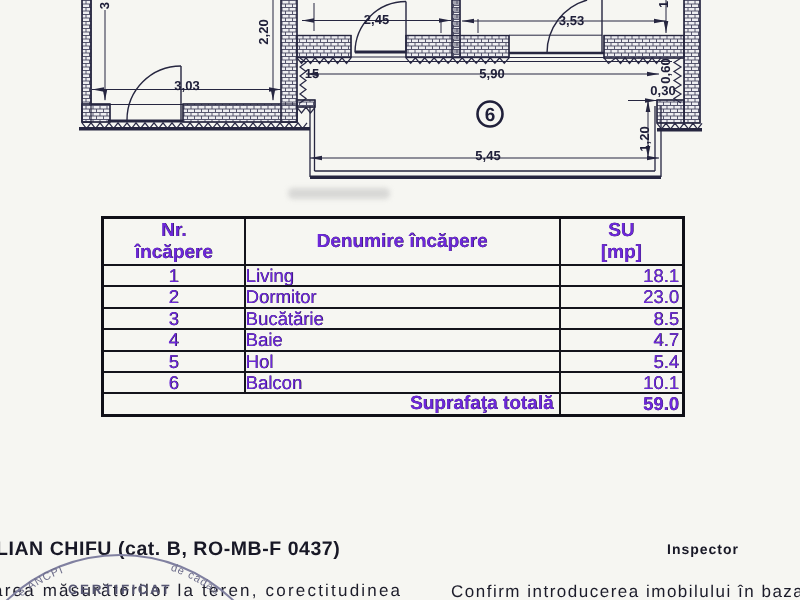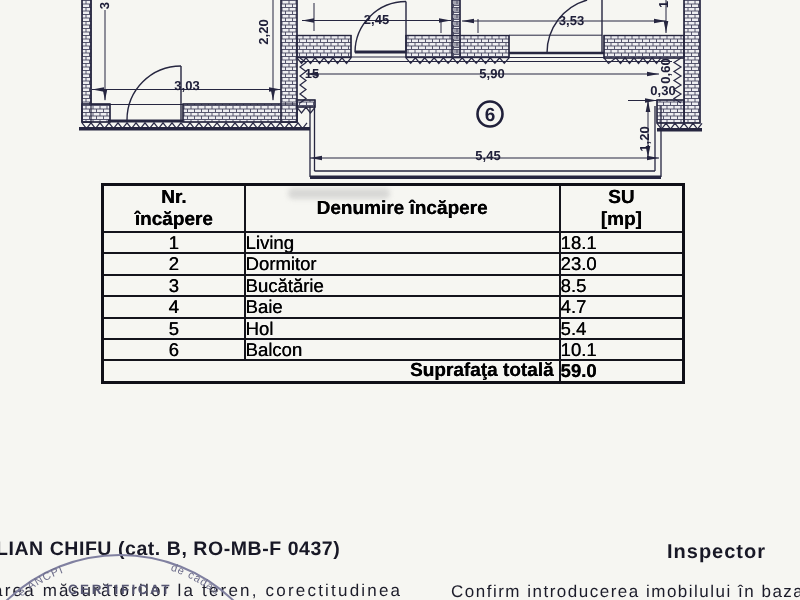--- a/index.html
+++ b/index.html
@@ -2,32 +2,32 @@
 <html><head>
 <meta charset="utf-8">
 <style>
   html,body{margin:0;padding:0;}
   body{width:800px;height:600px;overflow:hidden;position:relative;-webkit-font-smoothing:antialiased;text-rendering:geometricPrecision;transform:translateZ(0);
        background:#f6f6f2;font-family:"Liberation Sans", sans-serif;}
   #plan{position:absolute;left:0;top:0;transform:translateZ(0);}
   .smudge{position:absolute;left:288px;top:188px;width:102px;height:11px;
           background:#bbbbbb;filter:blur(2.5px);opacity:.5;border-radius:5px;}
   table{border-collapse:collapse;table-layout:fixed;position:absolute;transform:translateZ(0);
-        left:101px;top:183px;width:583px;color:#000000;border:3px solid #101018;}
+        left:101px;top:216px;width:583px;color:#6d28d9;border:3px solid #101018;}
   td{border:2px solid #14141c;padding:0;font-size:18.5px;line-height:19.4px;text-shadow:0.35px 0 0 #0e0e16;
      overflow:hidden;white-space:nowrap;}
   .hd{font-weight:bold;text-align:center;font-size:19px;line-height:22px;padding-top:1px;}
   .num{text-align:center;}
   .nm{}
-  .val{text-align:left;padding-right:3px;}
+  .val{text-align:right;padding-right:3px;}
   .sum{font-weight:bold;text-align:right;padding-right:5px;font-size:19px;}
   .b{font-weight:bold;}
   #chifu{position:absolute;transform:translateZ(0);left:-4px;top:538px;font-size:19.5px;font-weight:bold;
          color:#181826;letter-spacing:.55px;}
-  #insp{position:absolute;transform:translateZ(0);left:667px;top:541px;font-size:20px;font-weight:bold;color:#181826;letter-spacing:1px;}
+  #insp{position:absolute;transform:translateZ(0);left:667px;top:541px;font-size:14px;font-weight:bold;color:#181826;letter-spacing:1px;}
   #blt{position:absolute;transform:translateZ(0);left:-7px;top:581px;font-size:17px;color:#1c1c2a;letter-spacing:2.2px;}
   #brt{position:absolute;transform:translateZ(0);left:451px;top:582px;font-size:17px;color:#1c1c2a;width:360px;letter-spacing:1.5px;white-space:nowrap;}
   #stamp{position:absolute;transform:translateZ(0);left:0;top:545px;}
 </style>
 </head>
 <body>
 <svg id="plan" width="800" height="200" viewBox="0 0 800 200">
   <defs>
     <pattern id="bw" width="7" height="7" patternUnits="userSpaceOnUse">
       <rect width="7" height="7" fill="#eeeef1"></rect>

